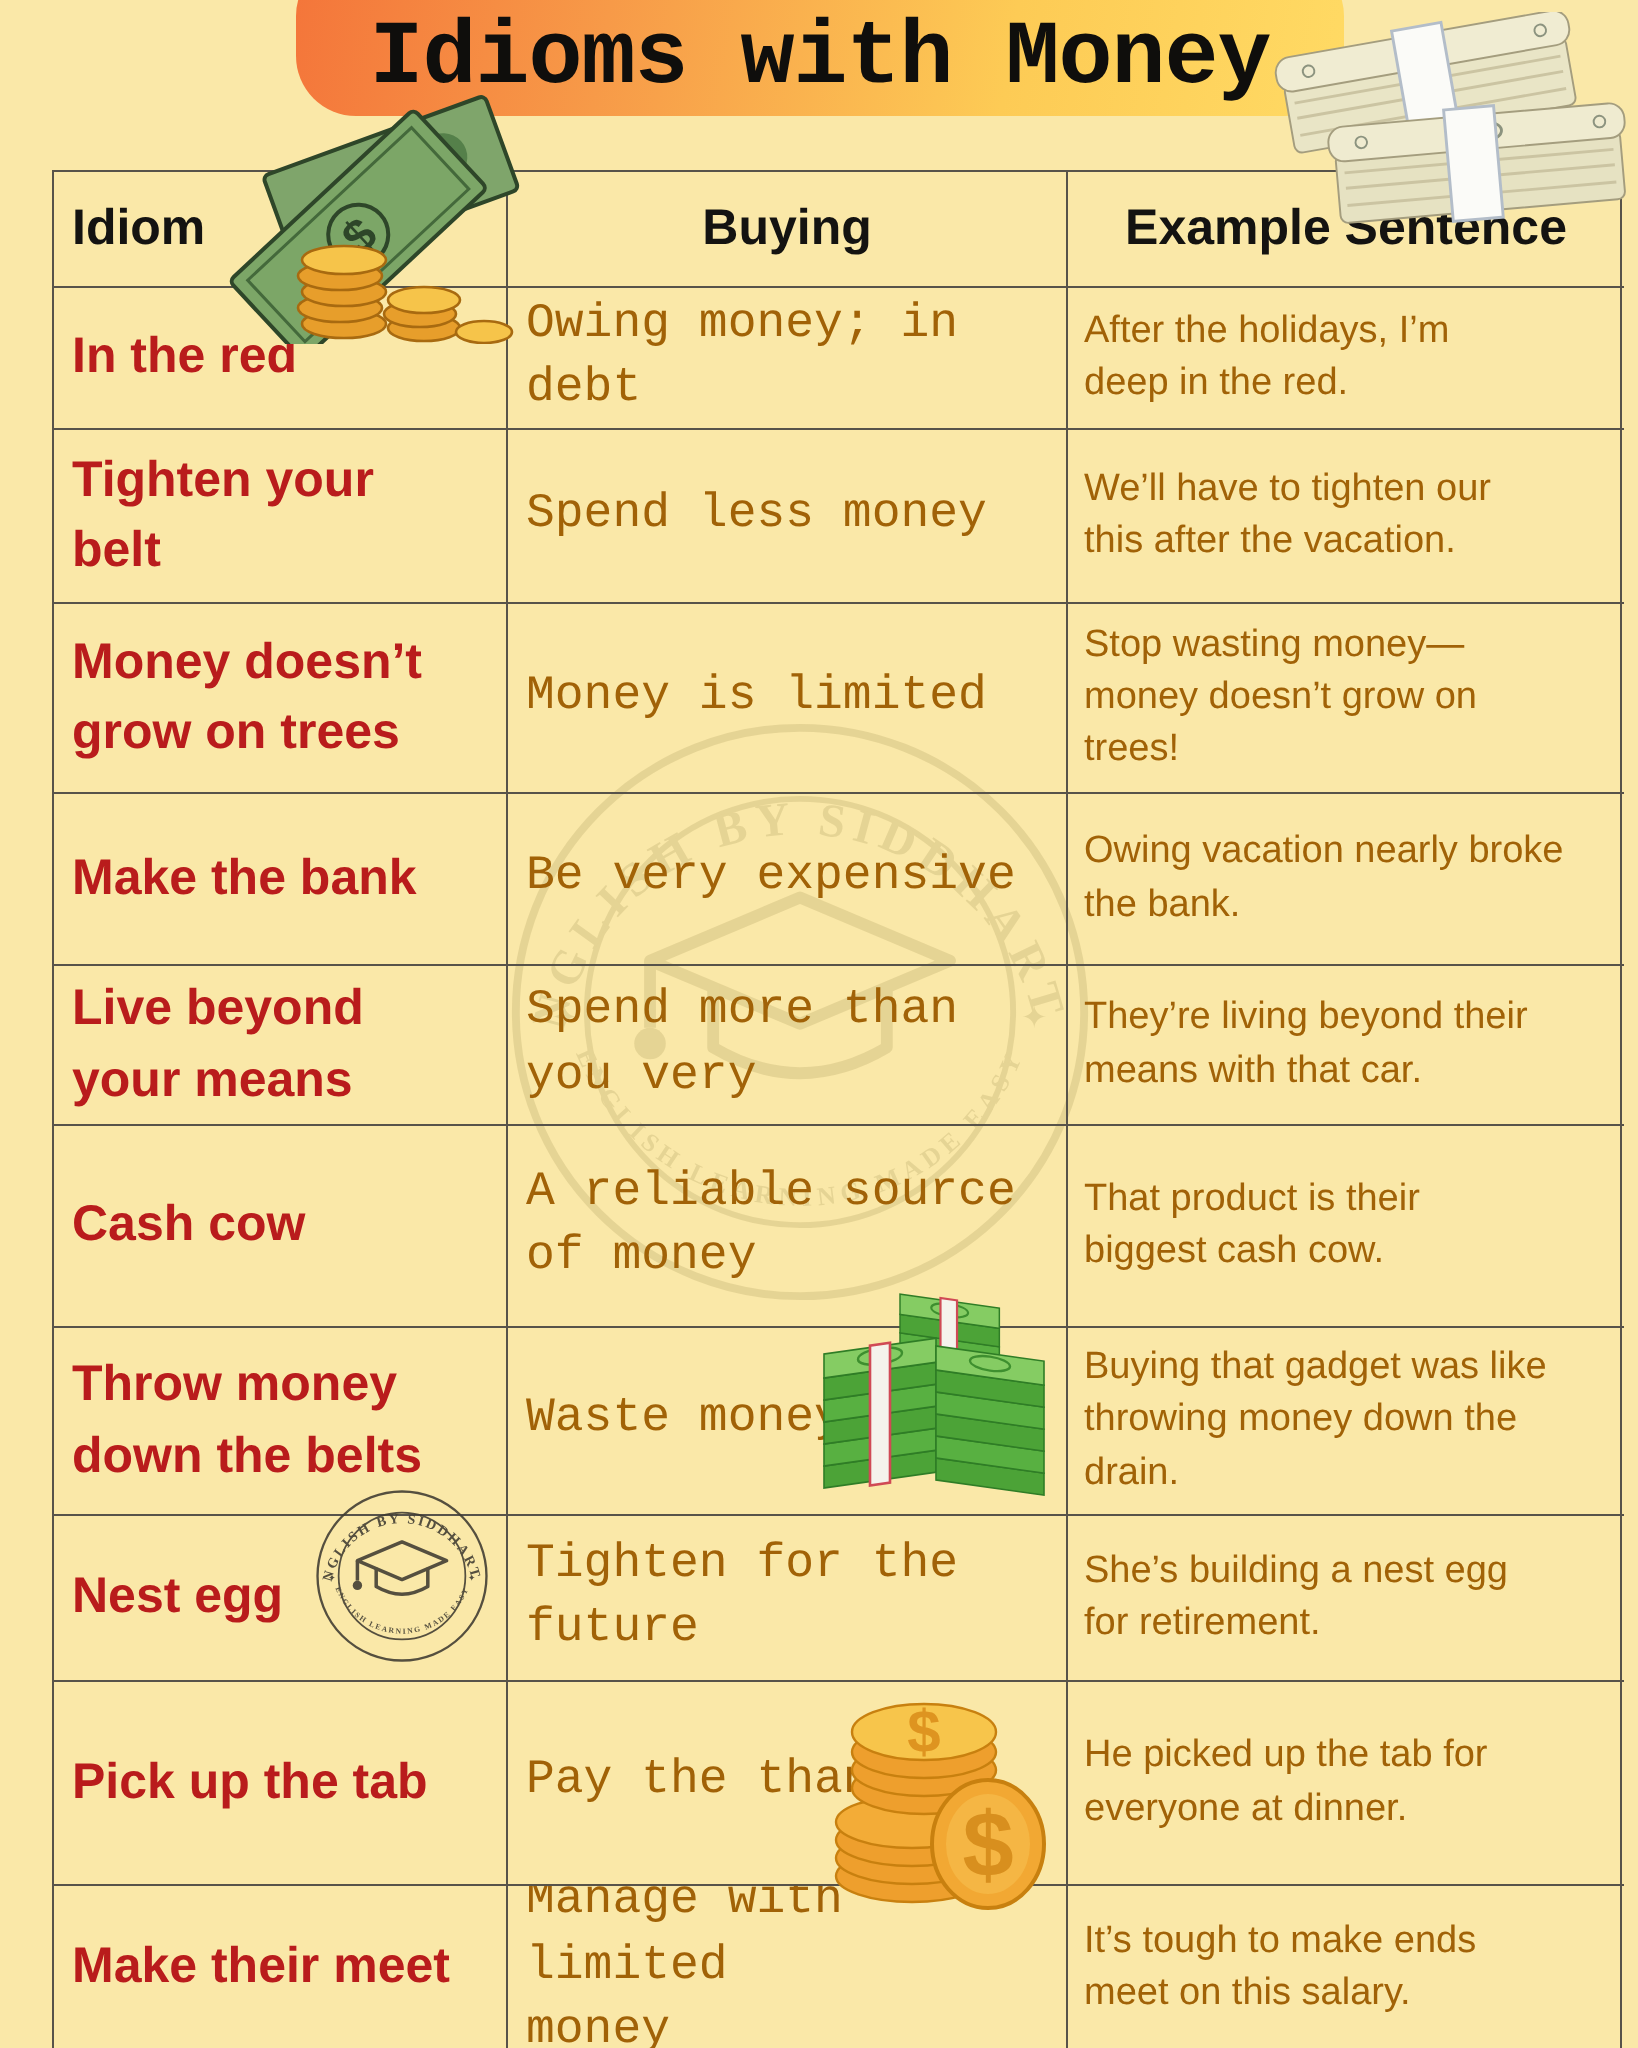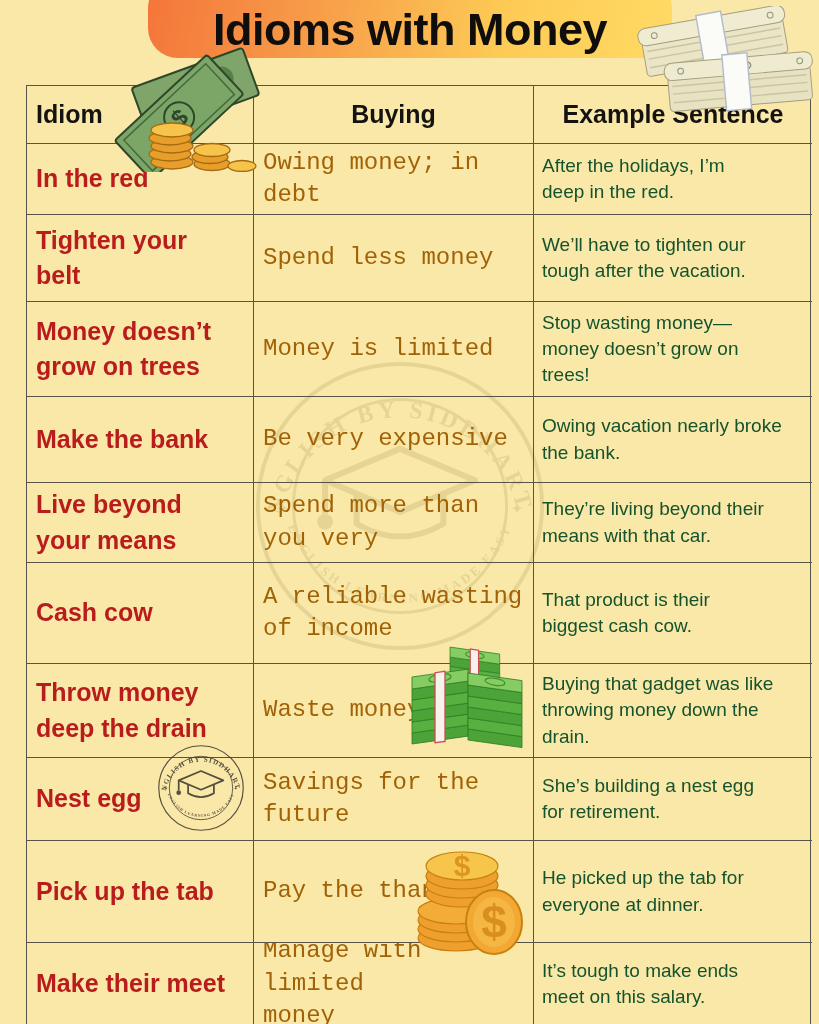--- a/index.html
+++ b/index.html
@@ -16,20 +16,21 @@
     position:absolute; left:148px; top:-22px; width:524px; height:80px;
     border-radius:30px;
     background:linear-gradient(100deg,#F4753A 0%,#F79A48 30%,#FDCB55 68%,#FFDA64 100%);
     display:flex; align-items:flex-end; justify-content:center;
     z-index:1;
   }
   .banner .title {
     font-size:45px; font-weight:800; letter-spacing:-0.5px;
     color:#0f0e0c; line-height:1; padding-bottom:6px;
     white-space:nowrap;
+    font-family:Liberation Mono, monospace;
   }
 
   
   .idioms-table {
     position:absolute; left:26px; top:85px; width:785px;
     display:grid;
     grid-template-columns:227px 280px 278px;
     grid-template-rows:58px 71px 87px 95px 86px 80px 101px 94px 83px 102px 82px;
     border:1.5px solid #57534A;
     z-index:2;
@@ -44,21 +45,21 @@
   }
   .cell.col3 { border-right:none; }
   .row.last .cell { border-bottom:none; }
 
   .hcell { font-weight:700; font-size:25px; color:#141311; }
   .hcell.col1 { padding-left:9px; }
   .hcell.col2, .hcell.col3 { justify-content:center; }
 
   .c-idiom   { font-weight:700; font-size:25px; line-height:1.42; color:#b91c1c; padding-left:9px; padding-right:4px; }
   .c-meaning { font-size:24px; line-height:1.35; color:#a16207; padding-left:9px; padding-right:4px;font-family:Liberation Mono, monospace; }
-  .c-example { font-size:19px;  line-height:1.38; color:#14532d; padding-left:8px; padding-right:4px; }
+  .c-example { font-size:19px;  line-height:1.38; color:#a16207; padding-left:8px; padding-right:4px; }
 
   
   .decor { position:absolute; pointer-events:none; }
   .bundles    { left:628px; top:6px;  width:188px; height:106px; z-index:3; }
   .billcoins  { left:112px; top:44px; width:150px; height:128px; z-index:3; }
   .cashstack  { left:408px; top:646px; width:116px; height:106px; z-index:3; }
   .coinstack  { left:416px; top:828px; width:110px; height:128px; z-index:3; }
   .watermark-big   { left:252px; top:358px; width:296px; height:296px; opacity:0.17; color:#857434; z-index:2; }
   .watermark-small { left:157px; top:744px; width:88px;  height:88px;  opacity:0.88; color:#3F3B31; z-index:3; }
 </style>
@@ -109,21 +110,21 @@
     <div class="cell c-idiom col1">In the red</div>
     <div class="cell c-meaning col2">Owing money; in debt</div>
     <div class="cell c-example col3">After the holidays, I’m
 deep in the red.</div>
   </div>
   <div class="row">
     <div class="cell c-idiom col1">Tighten your
 belt</div>
     <div class="cell c-meaning col2">Spend less money</div>
     <div class="cell c-example col3">We’ll have to tighten our
-tough after the vacation.</div>
+this after the vacation.</div>
   </div>
   <div class="row">
     <div class="cell c-idiom col1">Money doesn’t
 grow on trees</div>
     <div class="cell c-meaning col2">Money is limited</div>
     <div class="cell c-example col3">Stop wasting money—
 money doesn’t grow on
 trees!</div>
   </div>
   <div class="row">
@@ -134,35 +135,35 @@
   </div>
   <div class="row">
     <div class="cell c-idiom col1">Live beyond
 your means</div>
     <div class="cell c-meaning col2">Spend more than you very</div>
     <div class="cell c-example col3">They’re living beyond their
 means with that car.</div>
   </div>
   <div class="row">
     <div class="cell c-idiom col1">Cash cow</div>
-    <div class="cell c-meaning col2">A reliable wasting of income</div>
+    <div class="cell c-meaning col2">A reliable source of money</div>
     <div class="cell c-example col3">That product is their
 biggest cash cow.</div>
   </div>
   <div class="row">
     <div class="cell c-idiom col1">Throw money
-deep the drain</div>
+down the belts</div>
     <div class="cell c-meaning col2">Waste money</div>
     <div class="cell c-example col3">Buying that gadget was like
 throwing money down the
 drain.</div>
   </div>
   <div class="row">
     <div class="cell c-idiom col1">Nest egg</div>
-    <div class="cell c-meaning col2">Savings for the future</div>
+    <div class="cell c-meaning col2">Tighten for the future</div>
     <div class="cell c-example col3">She’s building a nest egg
 for retirement.</div>
   </div>
   <div class="row">
     <div class="cell c-idiom col1">Pick up the tab</div>
     <div class="cell c-meaning col2">Pay the than</div>
     <div class="cell c-example col3">He picked up the tab for
 everyone at dinner.</div>
   </div>
   <div class="row last">

